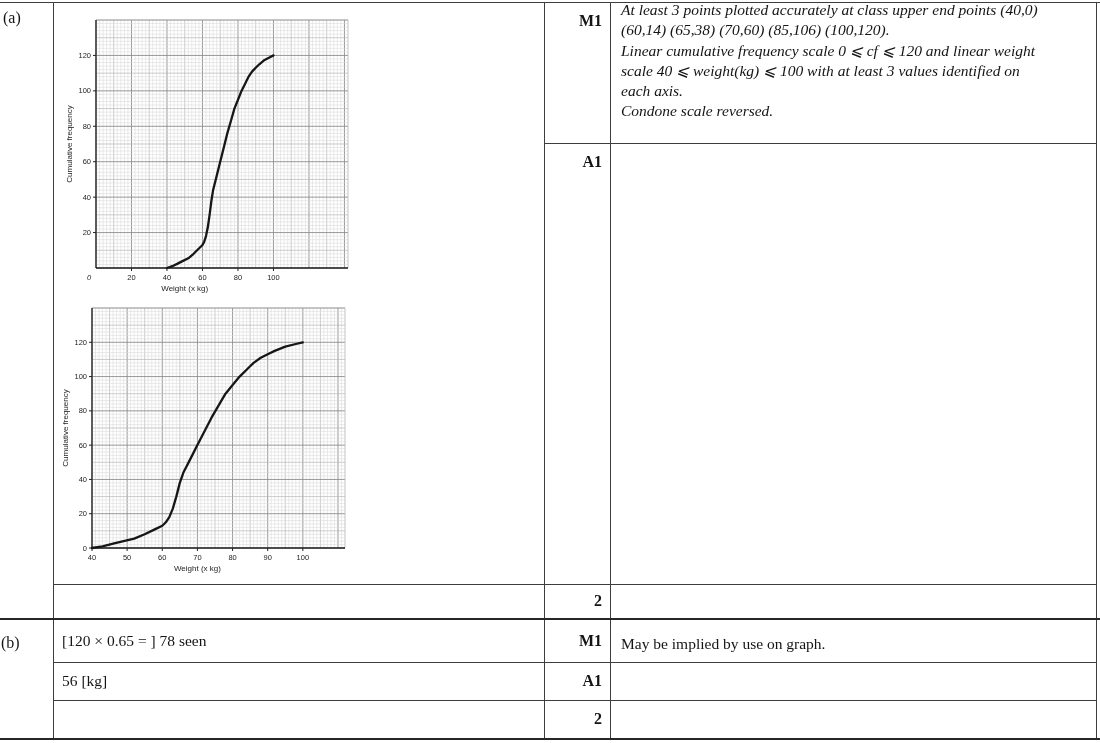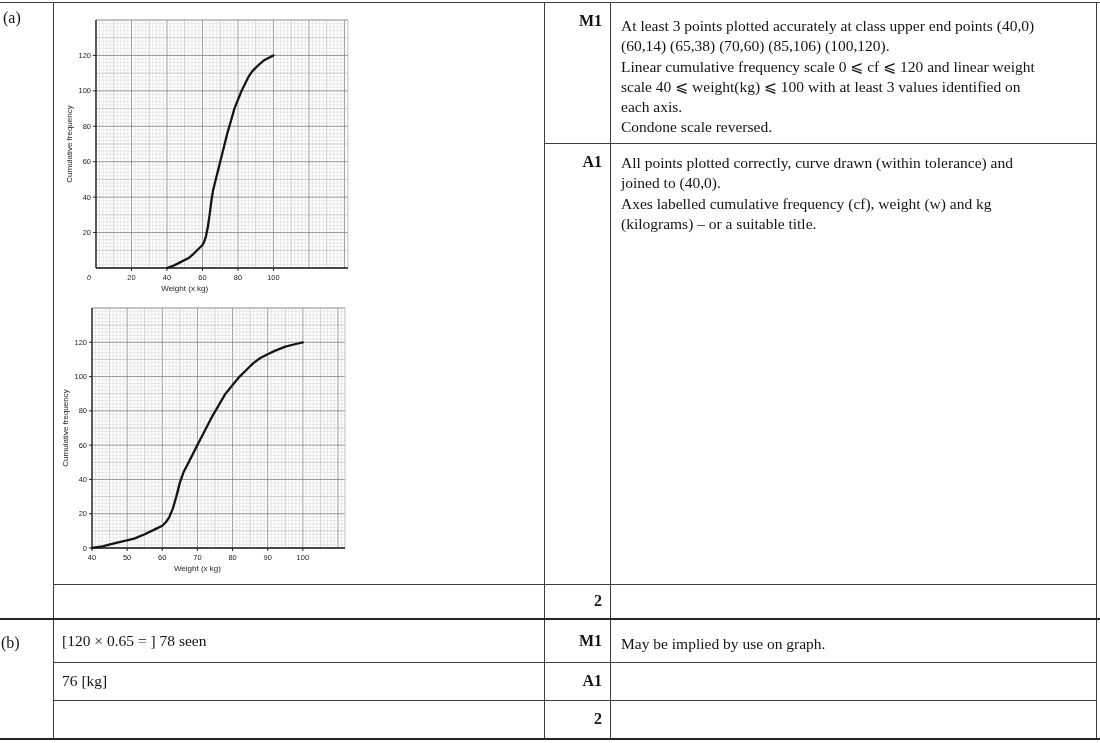--- a/index.html
+++ b/index.html
@@ -391,37 +391,33 @@
           <text x="29" y="147.64285714285714" text-anchor="end">60</text>
           <text x="29" y="113.35714285714286" text-anchor="end">80</text>
           <text x="29" y="79.07142857142858" text-anchor="end">100</text>
           <text x="29" y="44.78571428571428" text-anchor="end">120</text>
           <text x="139.41666666666669" y="271" text-anchor="middle" font-size="8">Weight (x kg)</text>
           <text transform="translate(10,128) rotate(-90)" text-anchor="middle" font-size="8">Cumulative frequency</text>
         </g>
       </svg></div>
 
   <div class="markcell" style="left:544px;top:12px;width:58px;">M1</div>
-  <div class="guid" style="left:621px;top:16px;">At least 3 points plotted accurately at class upper end points (40,0)
+  <div class="guid" style="left:621px;top:0;font-style:italic;">At least 3 points plotted accurately at class upper end points (40,0)
 (60,14) (65,38) (70,60) (85,106) (100,120).
 Linear cumulative frequency scale 0 ⩽ cf ⩽ 120 and linear weight
 scale 40 ⩽ weight(kg) ⩽ 100 with at least 3 values identified on
 each axis.
 Condone scale reversed.</div>
 
   <div class="markcell" style="left:544px;top:153px;width:58px;">A1</div>
-  <div class="guid" style="left:621px;top:153px;">All points plotted correctly, curve drawn (within tolerance) and
-joined to (40,0).
-Axes labelled cumulative frequency (cf), weight (w) and kg
-(kilograms) – or a suitable title.</div>
 
   <div class="markrow" style="left:544px;top:585px;width:58px;height:31px;">2</div>
 
   <div class="ansrow" style="left:62px;top:620px;width:470px;height:41px;">[120 × 0.65 = ] 78 seen</div>
   <div class="markrow" style="left:544px;top:620px;width:58px;height:41px;">M1</div>
   <div class="guidrow" style="left:621px;top:620px;width:470px;height:47px;">May be implied by use on graph.</div>
 
-  <div class="ansrow" style="left:62px;top:663px;width:470px;height:36px;">76 [kg]</div>
+  <div class="ansrow" style="left:62px;top:663px;width:470px;height:36px;">56 [kg]</div>
   <div class="markrow" style="left:544px;top:663px;width:58px;height:36px;">A1</div>
 
   <div class="markrow" style="left:544px;top:701px;width:58px;height:35px;">2</div>
 
 </div>
 
 </body></html>

